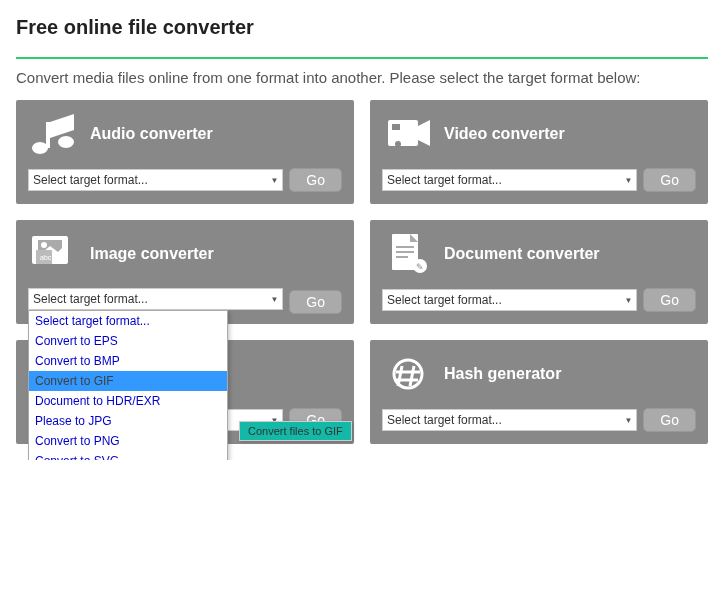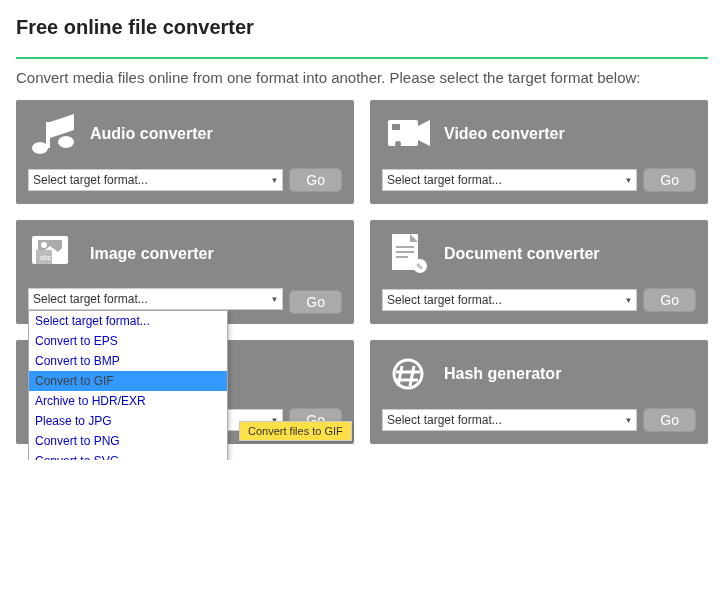--- a/index.html
+++ b/index.html
@@ -122,21 +122,21 @@
     }
     .dropdown-item.selected {
       background: #3399ff;
       color: #404040;
     }
     .tooltip {
       position: absolute;
       left: 210px;
       top: 50%;
       transform: translateY(-50%);
-      background: #fde047;
+      background: #14b8a6;
       border: 1px solid #ccc;
       padding: 3px 8px;
       font-size: 11px;
       color: #333;
       white-space: nowrap;
       box-shadow: 1px 1px 3px rgba(0,0,0,0.2);
       z-index: 200;
     }
 
     
@@ -221,21 +221,21 @@
         <div class="select-wrapper" style="flex:1; display:flex;">
           <select class="card-select" style="width:100%;">
             <option>Select target format...</option>
           </select>
         </div>
         <div class="dropdown-open">
           <div class="dropdown-item">Select target format...</div>
           <div class="dropdown-item">Convert to EPS</div>
           <div class="dropdown-item">Convert to BMP</div>
           <div class="dropdown-item selected">Convert to GIF</div>
-          <div class="dropdown-item">Archive to HDR/EXR</div>
+          <div class="dropdown-item">Document to HDR/EXR</div>
           <div class="dropdown-item">Please to JPG</div>
           <div class="dropdown-item">Convert to PNG</div>
           <div class="dropdown-item">Convert to SVG</div>
           <div class="dropdown-item">Convert to TGA</div>
           <div class="dropdown-item">Convert to TIFF</div>
           <div class="dropdown-item">Convert to WBMP</div>
           <div class="dropdown-item">Convert to WebP</div>
           <div class="tooltip">Convert files to GIF</div>
         </div>
       </div>

